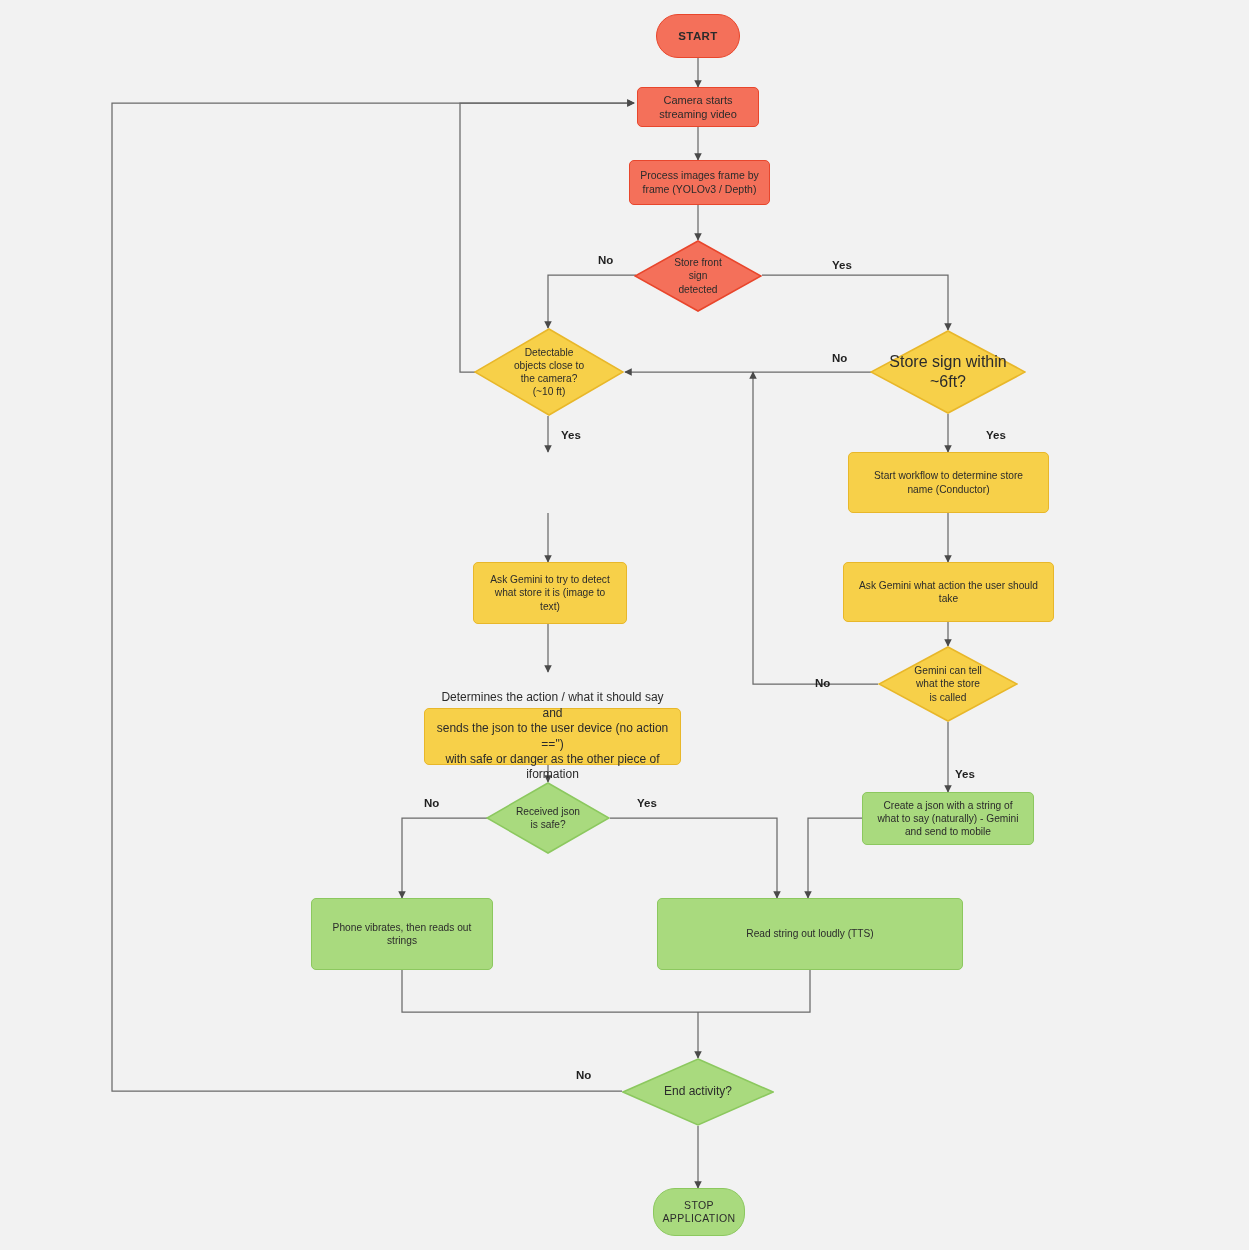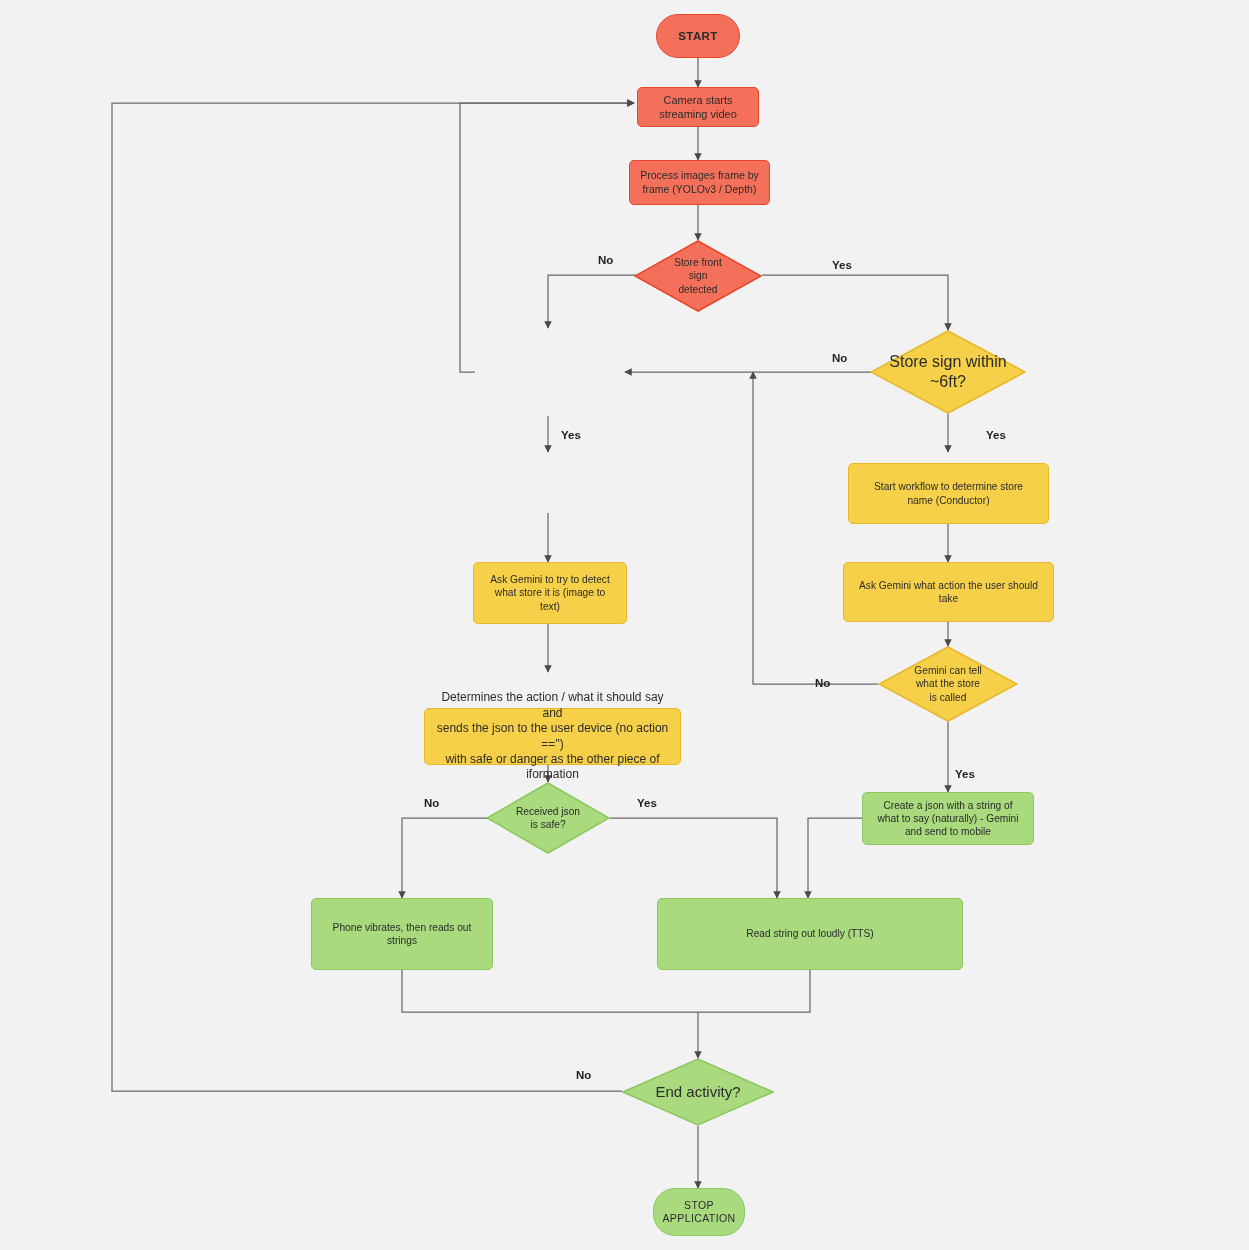--- a/index.html
+++ b/index.html
@@ -163,31 +163,40 @@
 
   <div class="node diamond" style="left:634px; top:240px; width:128px; height:72px; font-size:10.2px;">
     <svg class="dshape" viewBox="0 0 128 72" preserveAspectRatio="none">
       <polygon points="64,1 127,36 64,71 1,36" fill="#f4705a" stroke="#e8462c" stroke-width="1.6"></polygon>
     </svg>
     <span class="txt">Store front
 sign
 detected</span>
   </div>
 
+  <div class="node diamond" style="left:474px; top:328px; width:150px; height:88px; font-size:10.2px;">
+    <svg class="dshape" viewBox="0 0 150 88" preserveAspectRatio="none">
+      <polygon points="75,1 149,44 75,87 1,44" fill="#f7d049" stroke="#e8b72a" stroke-width="1.6"></polygon>
+    </svg>
+    <span class="txt">Detectable
+objects close to
+the camera?
+(~10 ft)</span>
+  </div>
 
   <div class="node diamond" style="left:870px; top:330px; width:156px; height:84px; font-size:16px;">
     <svg class="dshape" viewBox="0 0 156 84" preserveAspectRatio="none">
       <polygon points="78,1 155,42 78,83 1,42" fill="#f7d049" stroke="#e8b72a" stroke-width="1.6"></polygon>
     </svg>
     <span class="txt">Store sign within
 ~6ft?</span>
   </div>
 
 
-  <div class="node rect yellow" style="left:848px; top:463px; width:201px; height:61px; font-size:10.2px;">
+  <div class="node rect yellow" style="left:848px; top:452px; width:201px; height:61px; font-size:10.2px;">
     <span class="txt">Start workflow to determine store
 name (Conductor)</span>
   </div>
 
   <div class="node rect yellow" style="left:473px; top:562px; width:154px; height:62px; font-size:10.2px;">
     <span class="txt">Ask Gemini to try to detect
 what store it is (image to
 text)</span>
   </div>
 
@@ -228,21 +237,21 @@
 
   <div class="node rect green" style="left:311px; top:898px; width:182px; height:72px; font-size:10.2px;">
     <span class="txt">Phone vibrates, then reads out
 strings</span>
   </div>
 
   <div class="node rect green" style="left:657px; top:898px; width:306px; height:72px; font-size:10.2px;">
     <span class="txt">Read string out loudly  (TTS)</span>
   </div>
 
-  <div class="node diamond" style="left:622px; top:1058px; width:152px; height:68px; font-size:15px;">
+  <div class="node diamond" style="left:622px; top:1058px; width:152px; height:68px; font-size:12px;">
     <svg class="dshape" viewBox="0 0 152 68" preserveAspectRatio="none">
       <polygon points="76,1 151,34 76,67 1,34" fill="#a9da7e" stroke="#8cc85f" stroke-width="1.6"></polygon>
     </svg>
     <span class="txt">End activity?</span>
   </div>
 
   <div class="node term green" style="left:653px; top:1188px; width:92px; height:48px; font-size:10.5px; font-weight:normal;">
     <span class="txt">STOP
 APPLICATION</span>
   </div>

